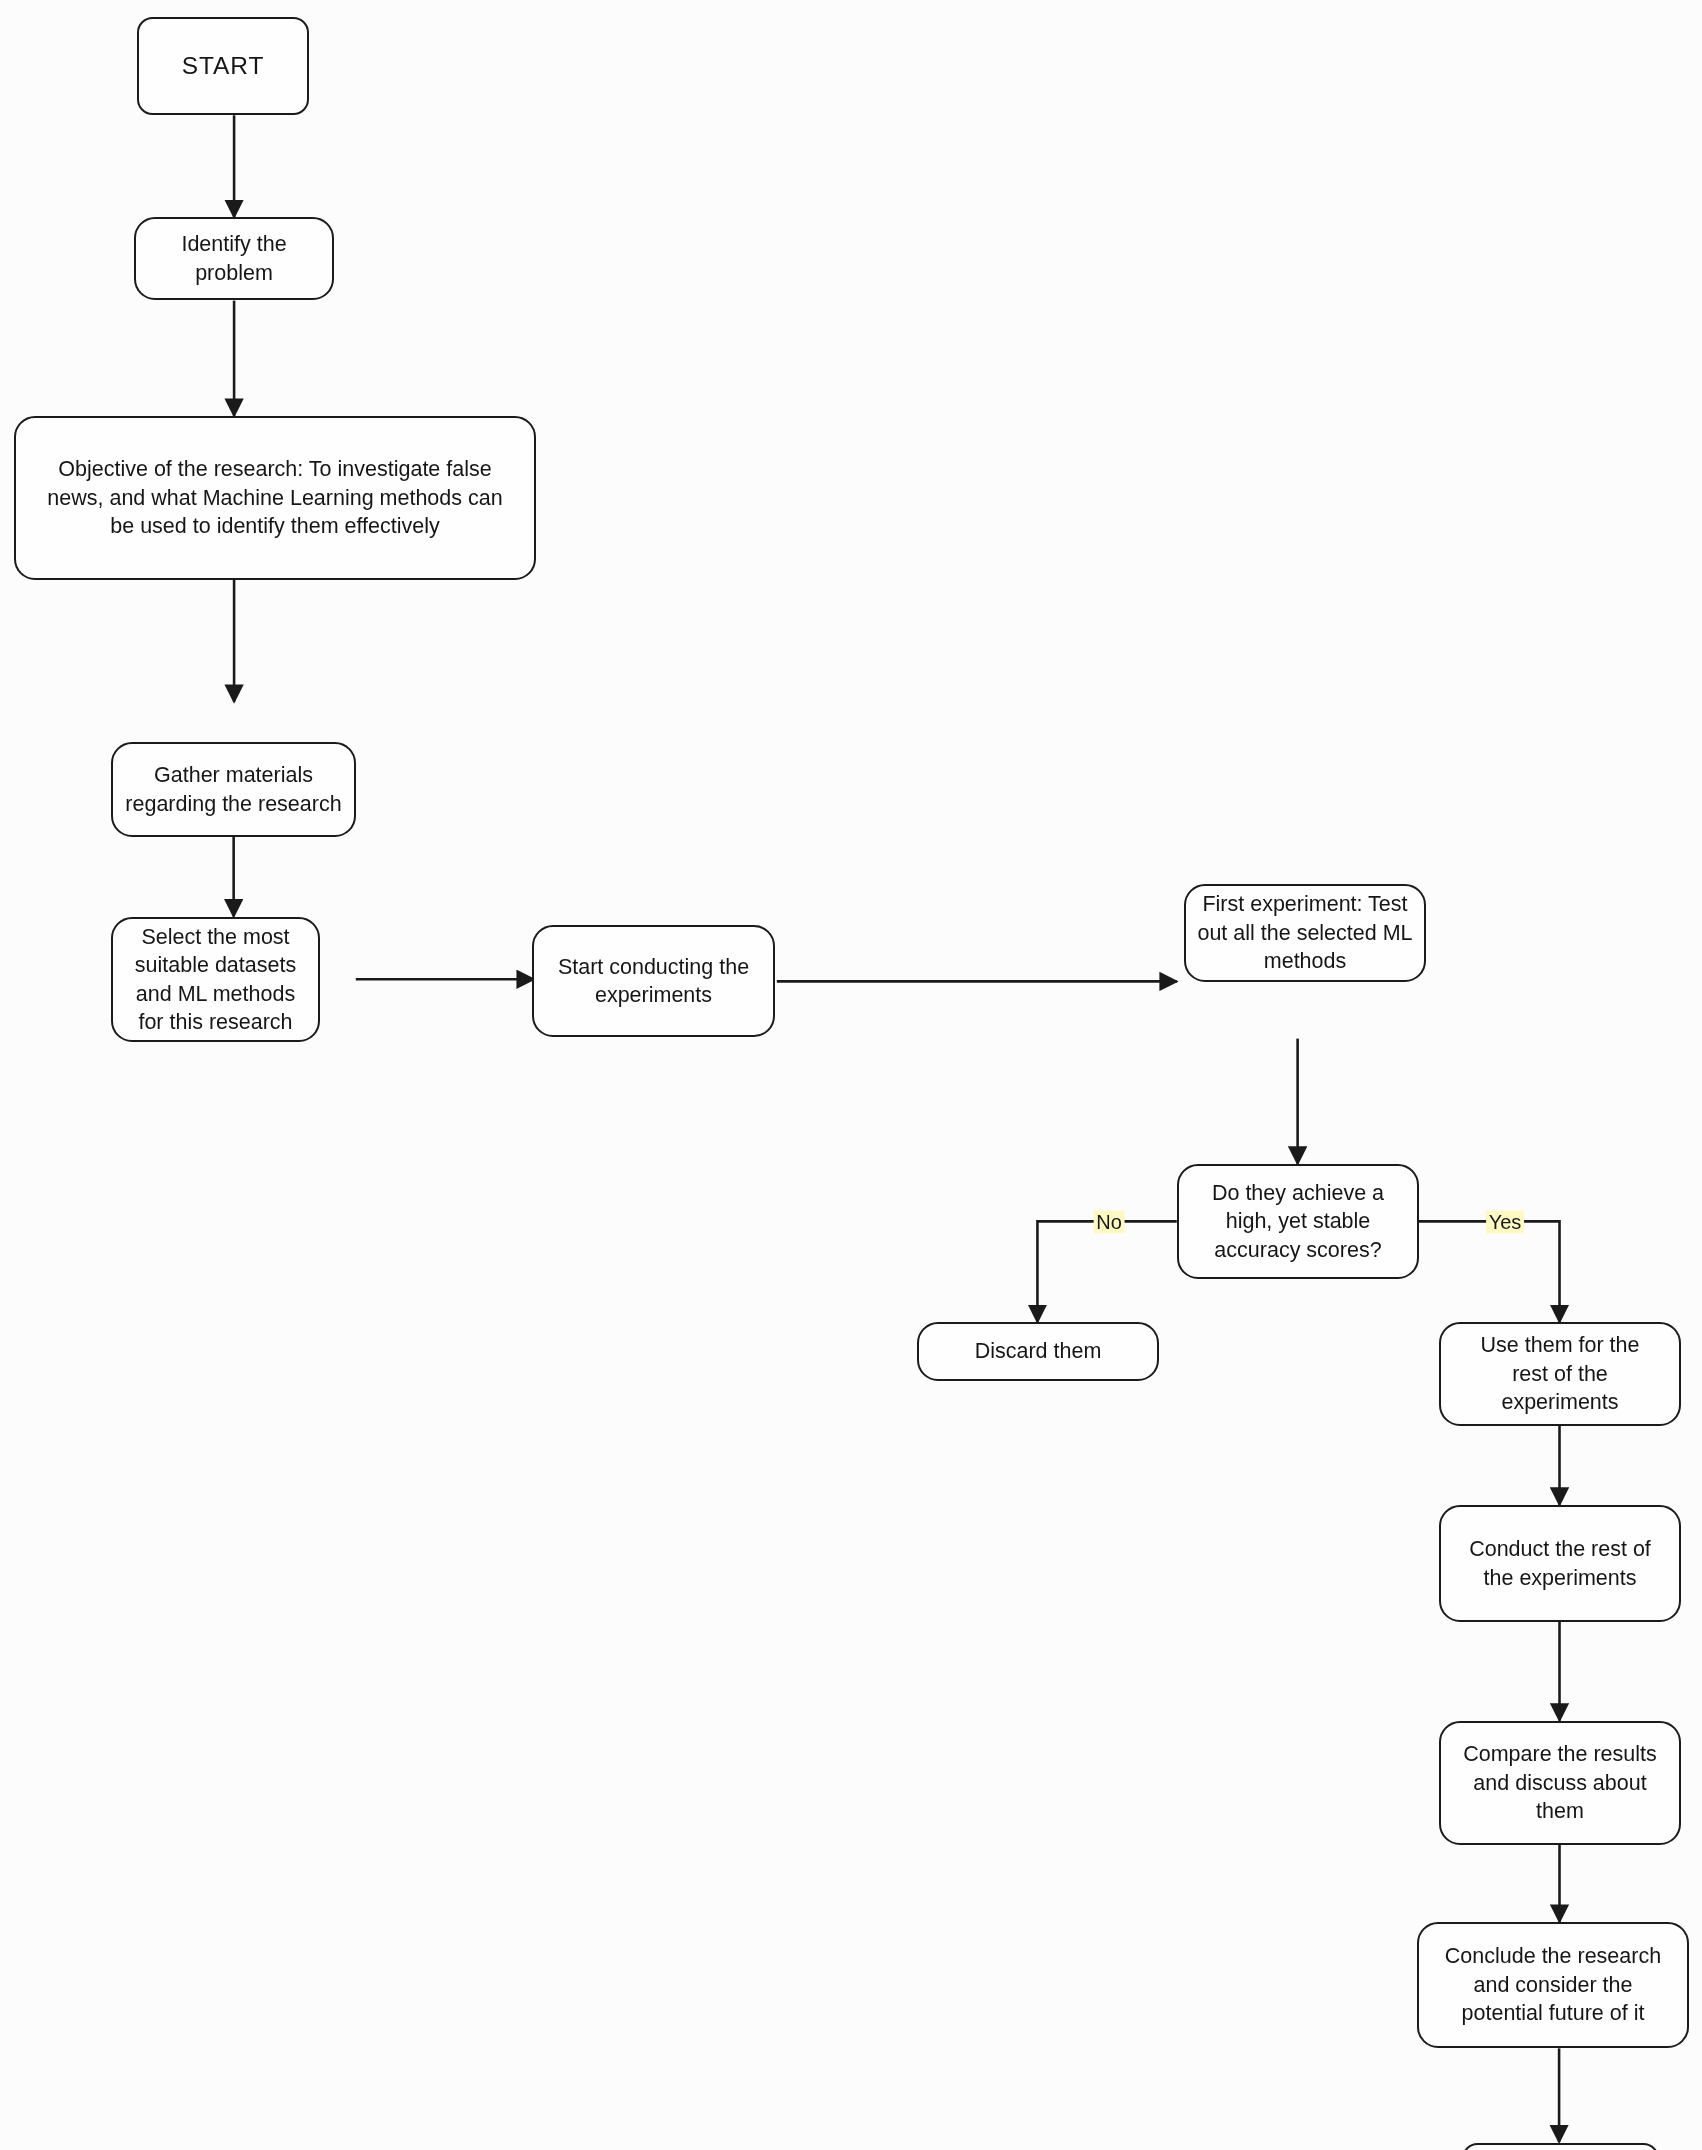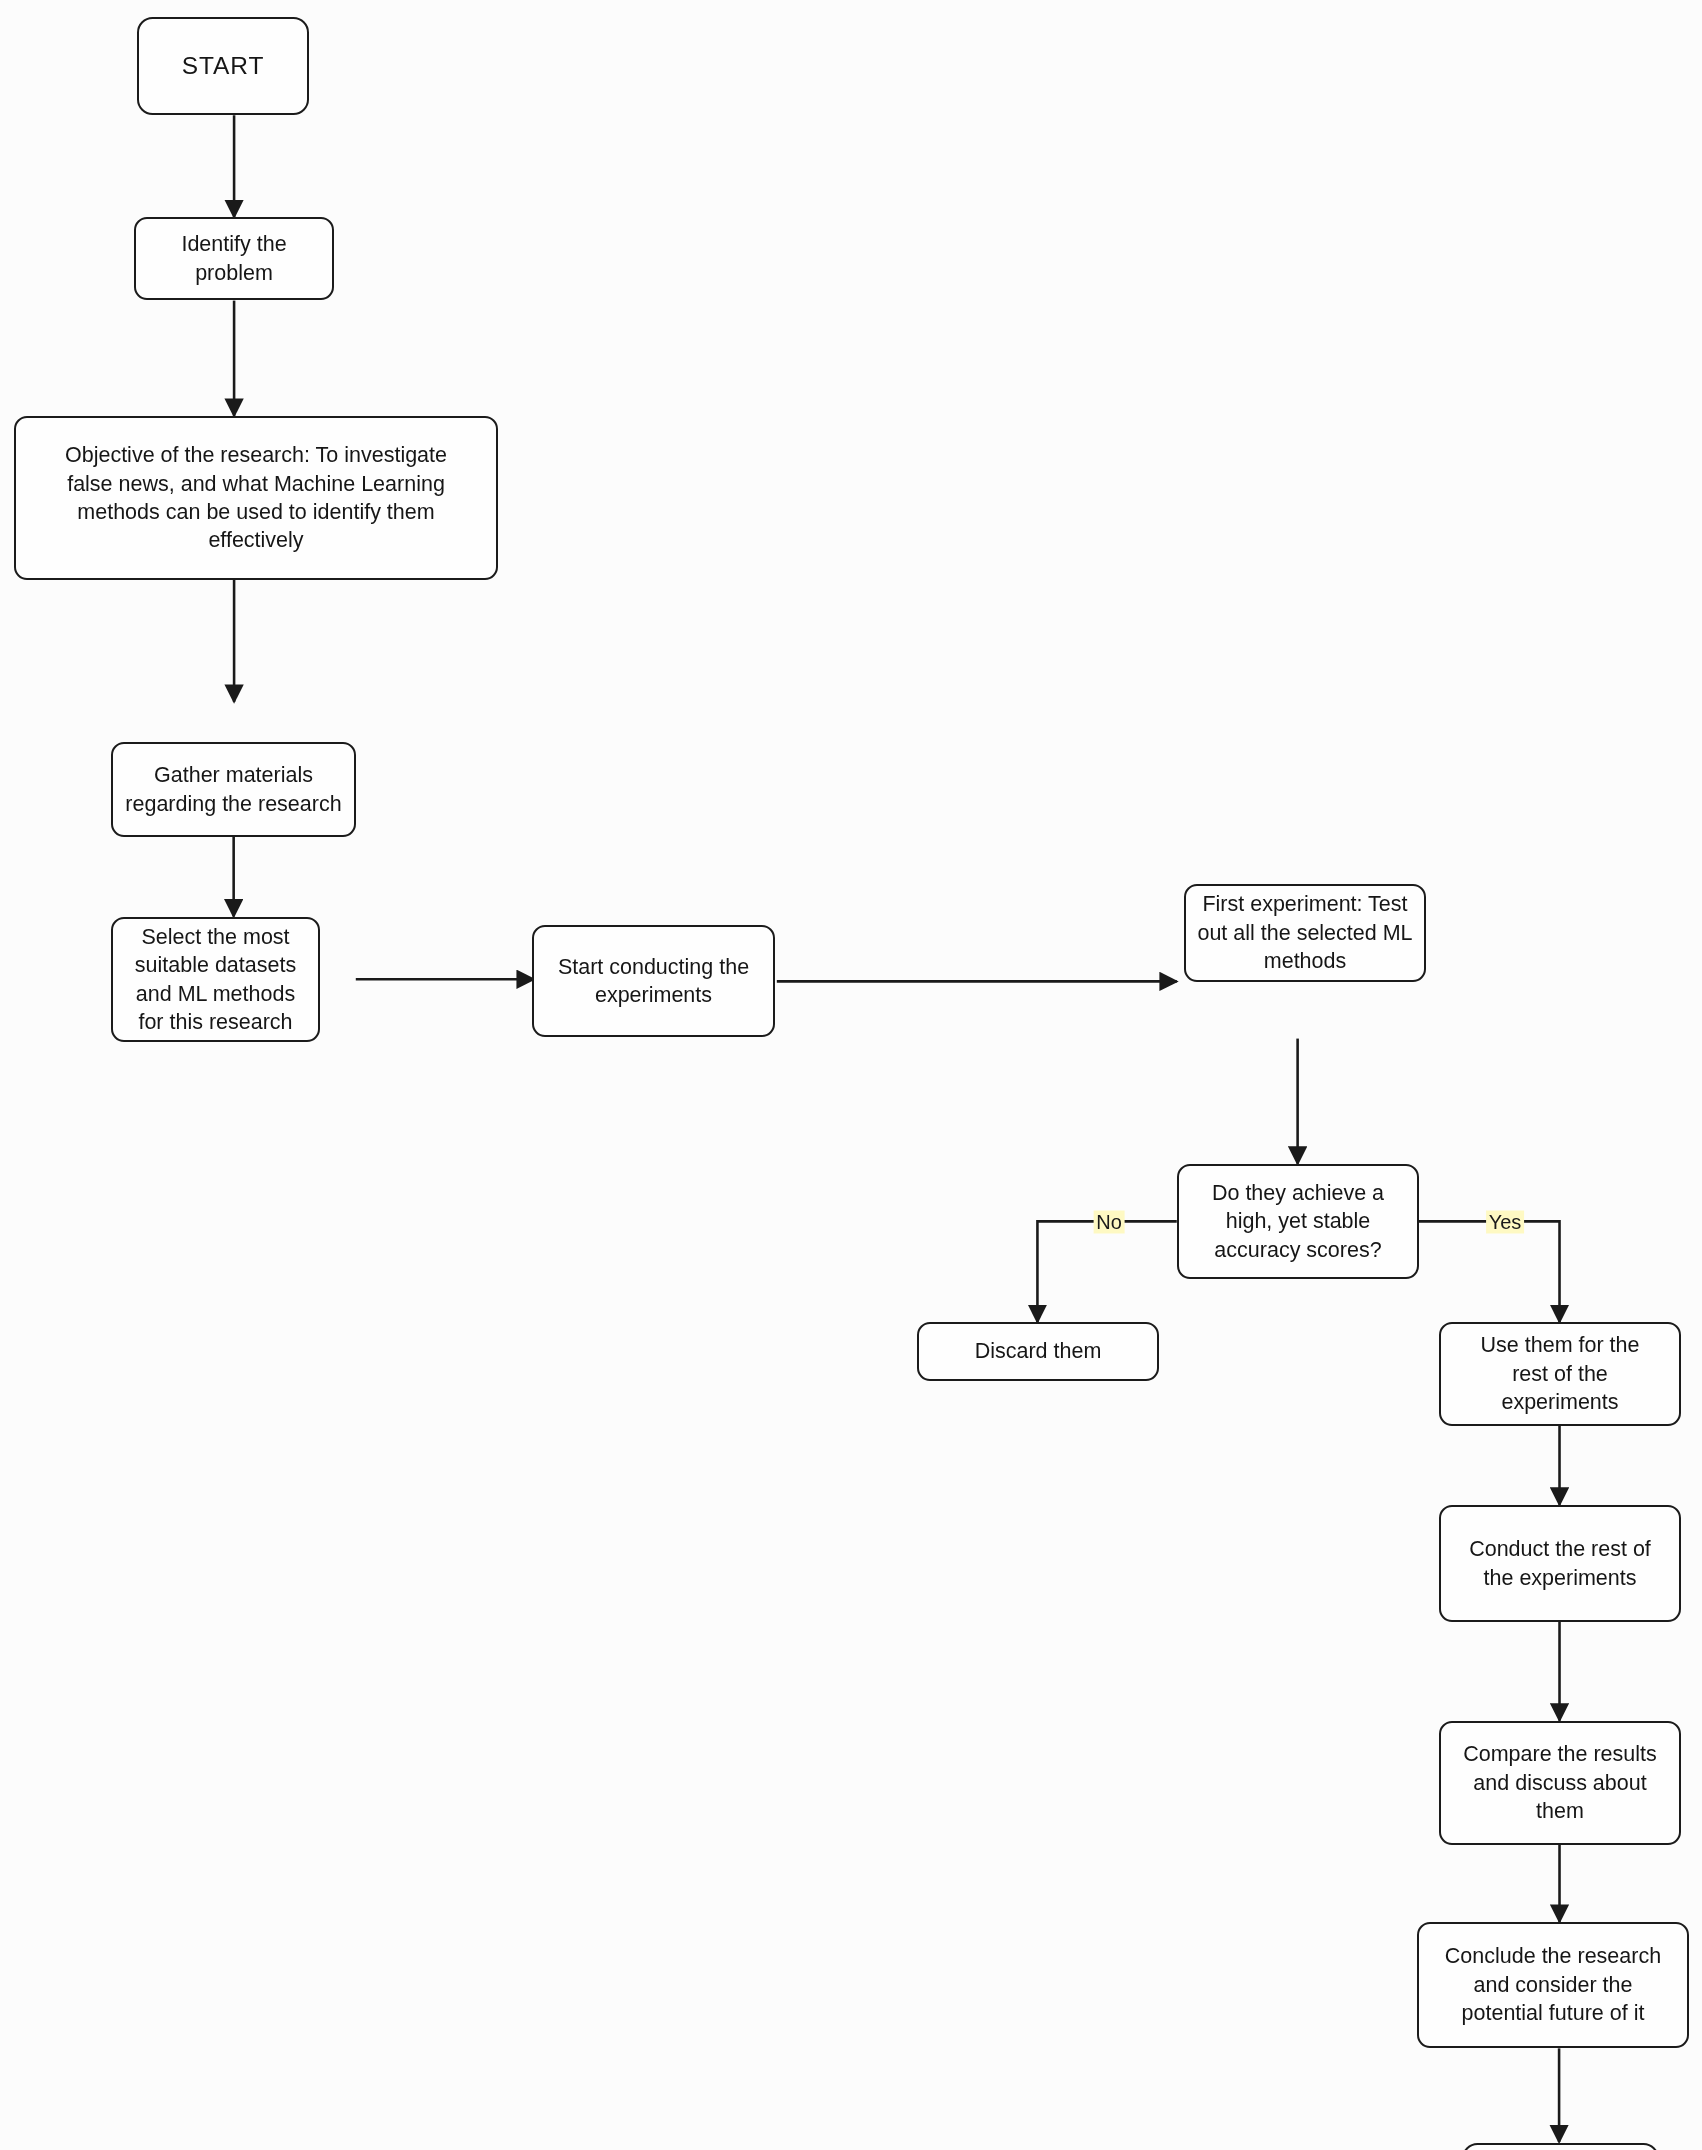--- a/index.html
+++ b/index.html
@@ -26,33 +26,33 @@
     fill: none;
     stroke: #1a1a1a;
     stroke-width: 6;
   }
   .arrowhead { fill: #1a1a1a; }
   .node {
     position: absolute;
     box-sizing: border-box;
     background: #fefefe;
     border: 2.6px solid #1b1b1b;
-    border-radius: 13px;
+    border-radius: 21px;
     display: flex;
     align-items: center;
     justify-content: center;
     text-align: center;
     font-size: 21.5px;
     line-height: 1.32;
     padding: 3.4px 11.2px;
   }
   
   #n-start        { left: 137px;  top: 17px;   width: 172px;  height: 98px; font-size: 24.5px; letter-spacing: 0.9px; border-radius: 15.5px; }
   #n-identify     { left: 134px;  top: 217px;  width: 200px;  height: 83px; }
-  #n-objective    { left: 14px;   top: 416px;  width: 484px; height: 164px; padding: 0 26px; }
+  #n-objective    { left: 14px;   top: 416px;  width: 522px; height: 164px; padding: 0 26px; }
   #n-gather       { left: 111px;  top: 702px; width: 245px;  height: 95px; margin-top: 40px; }
   #n-select       { left: 111px;  top: 917px; width: 209px;  height: 125px; padding: 3.4px 20.6px; }
   #n-start-exp    { left: 532px; top: 925px; width: 243px;  height: 112px; }
   #n-first-exp    { left: 1177px; top: 884px; width: 242px;  height: 98px; margin-left: 7px; }
   #n-decision     { left: 1177px; top: 1164px; width: 242px;  height: 115px; }
   #n-discard      { left: 917px; top: 1322px; width: 242px;  height: 59px; padding: 1.7px 4.3px; }
   #n-use-them     { left: 1439px; top: 1322px; width: 242px;  height: 104px; padding: 3.4px 25px; }
   #n-conduct-rest { left: 1439px; top: 1505px; width: 242px;  height: 117px; }
   #n-compare      { left: 1439px; top: 1721px; width: 242px;  height: 124px; }
   #n-conclude     { left: 1417px; top: 1922px; width: 272px;  height: 126px; }

